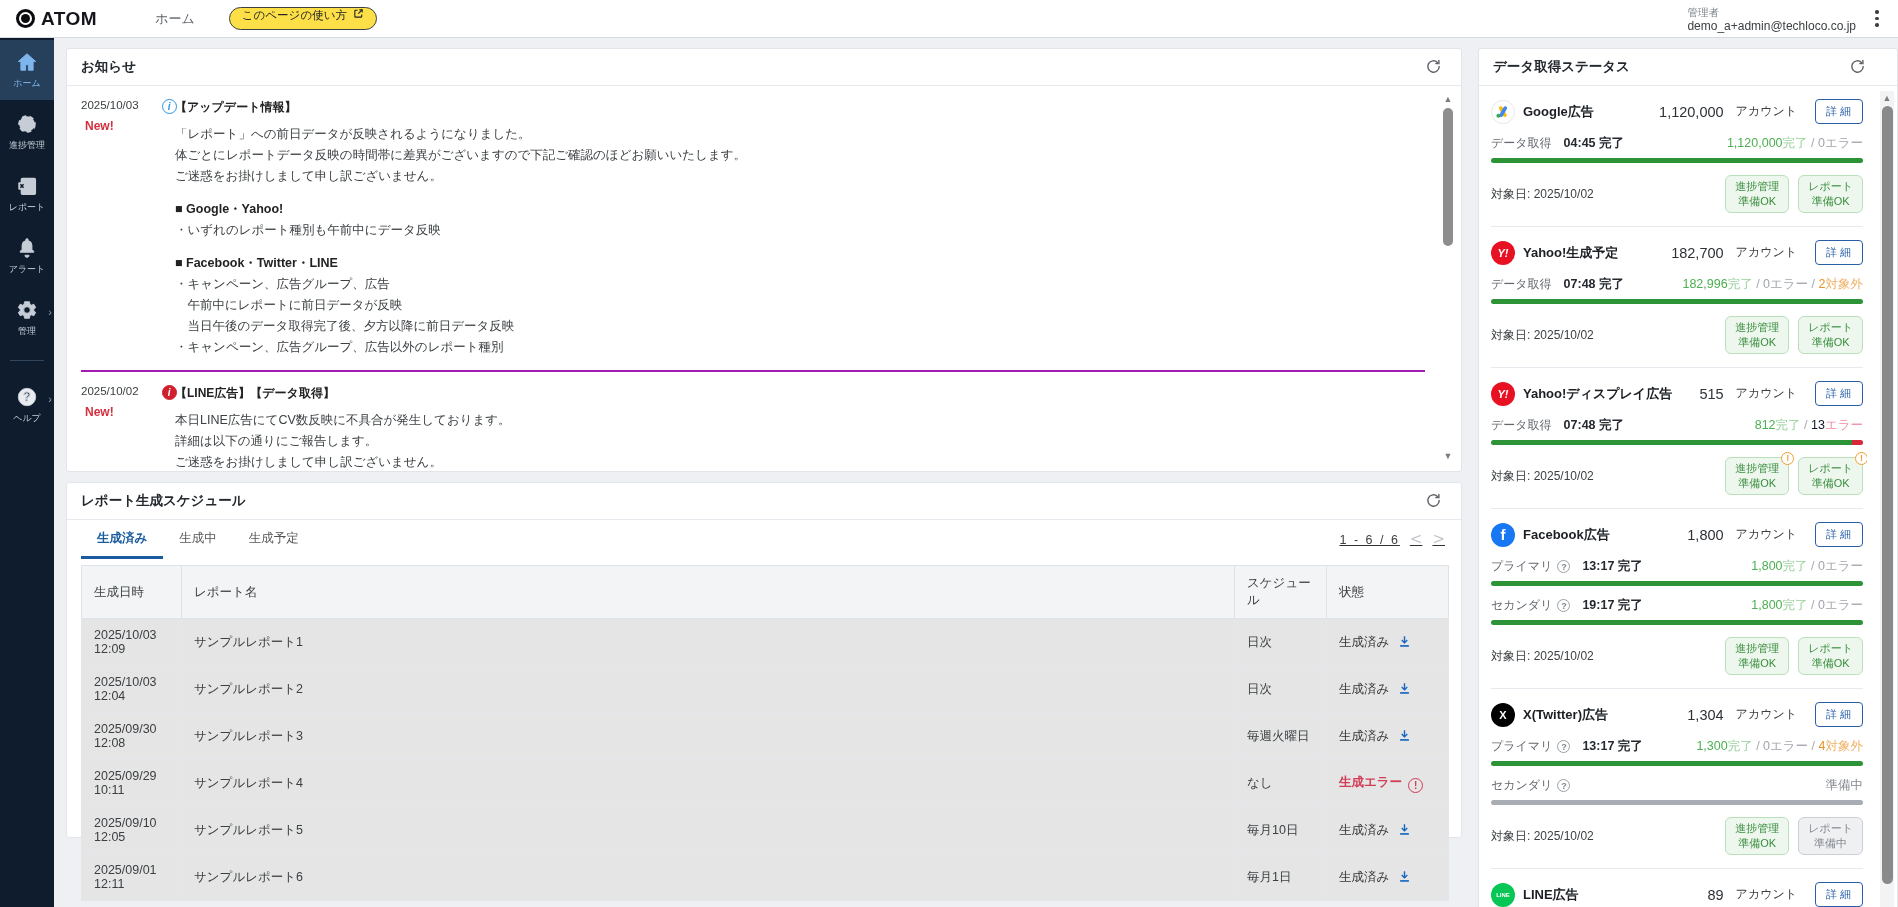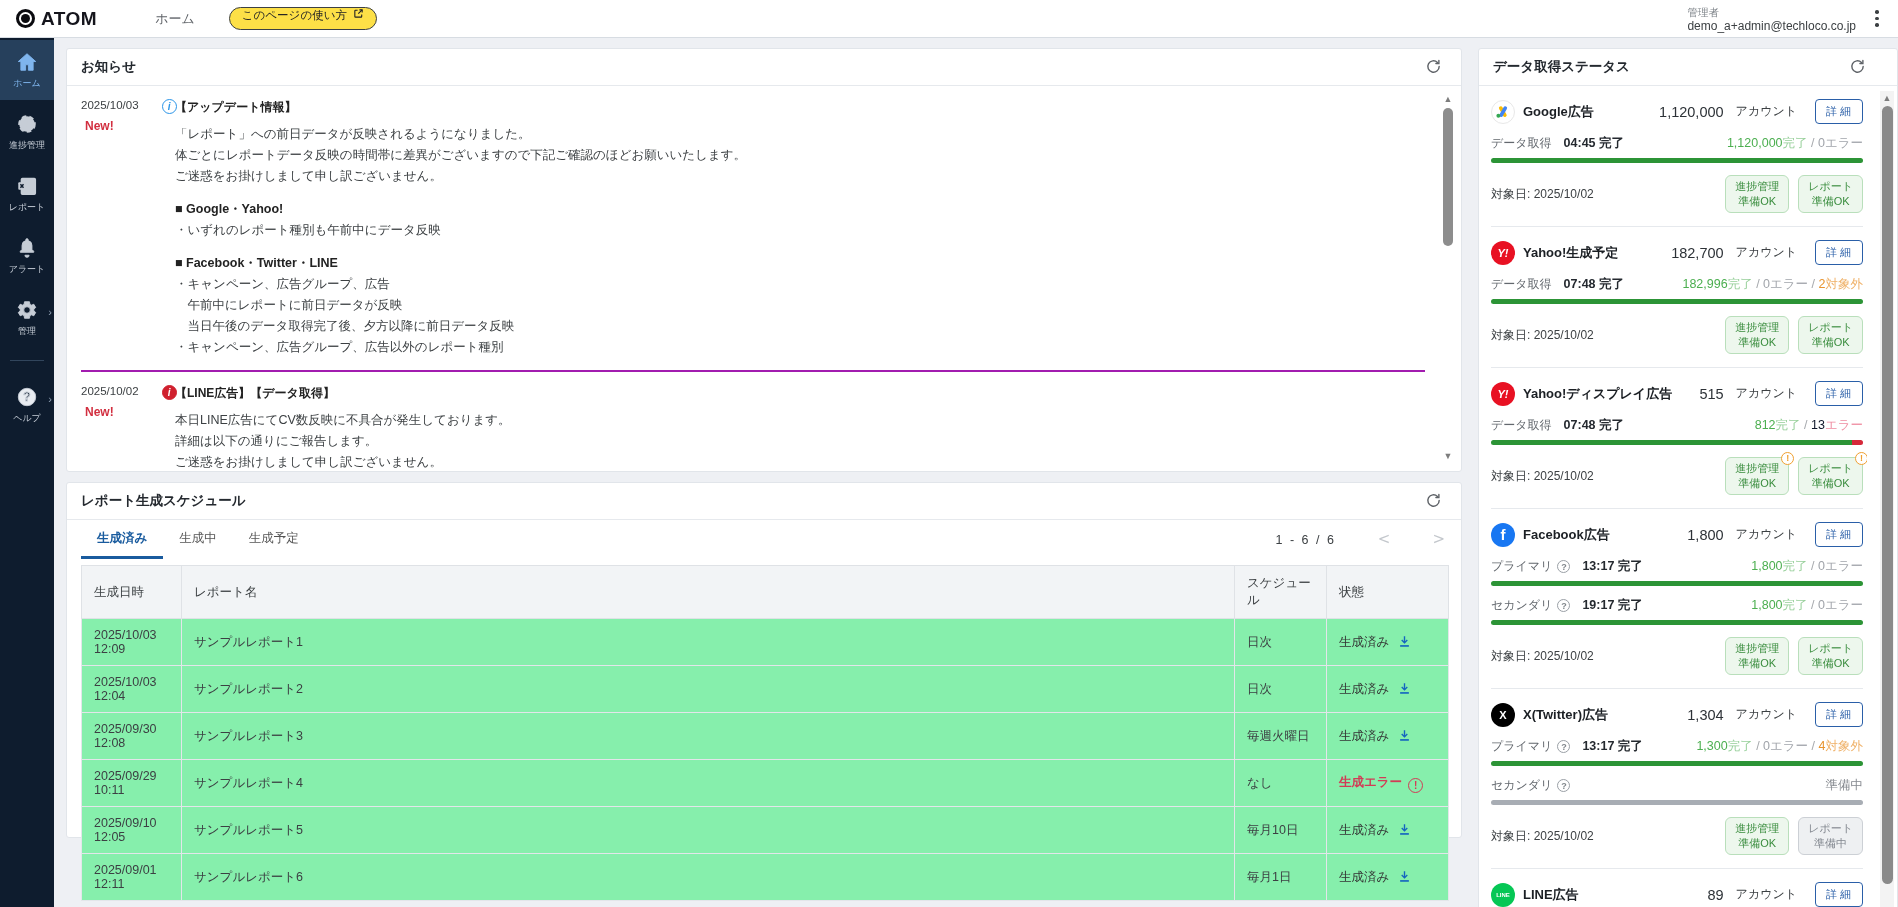--- a/index.html
+++ b/index.html
@@ -77,27 +77,27 @@
   .ann-scroll .thumb { top:14px; height:138px; }
   .status-scroll { right:3px; top:42px; bottom:6px; width:14px; background:#f3f3f3; }
   .status-scroll .arr { width:14px; }
   .status-scroll .thumb { left:1.5px; width:11px; top:15px; height:778px; background:#8a8a8a; }
 
   
   .tabs-row { height:39px; display:flex; align-items:stretch; padding:0 14px; position:relative; }
   .tab { border:none; background:none; font-size:12.5px; color:#555; padding:0 16px; cursor:pointer;
          border-bottom:3px solid transparent; font-family:inherit; }
   .tab.active { color:#195b9e; font-weight:bold; border-bottom-color:#195b9e; }
-  .pager { position:absolute; right:16px; top:0; height:39px; display:flex; align-items:center; gap:42px; }
+  .pager { position:absolute; right:16px; top:0; height:39px; display:flex; align-items:center; gap:10px;text-decoration:underline; }
   .pager-text { font-size:12.5px; color:#3c4043; letter-spacing:2px; }
   .pager-arrow { font-size:15px; color:#c3c7cc; cursor:default; line-height:1; font-family:"DejaVu Sans",sans-serif; }
   .sched-table { border-collapse:collapse; margin:6px 14px 0; width:1368px; font-size:12.5px; }
   .sched-table th { background:#f2f4f6; font-weight:normal; text-align:left; color:#3c4043;
                     border:1px solid #dfe2e6; padding:9px 12px; }
-  .sched-table td { border:1px solid #e3e6ea; padding:9px 12px; color:#3c4043; background:#86efac; }
+  .sched-table td { border:1px solid #e3e6ea; padding:9px 12px; color:#3c4043; background:#e5e5e5; }
   .col-dt { width:100px; } .col-sch { width:92px; } .col-st { width:122px; }
   .st-done { color:#333; } .st-err { color:#d23b56; font-weight:bold; }
   .dl-ico { display:inline-block; width:15px; height:15px; vertical-align:-3px; margin-left:8px; cursor:pointer; }
   .dl-ico svg { width:15px; height:15px; fill:#1464c0; }
   .err-ico { display:inline-block; width:15px; height:15px; margin-left:6px; border:1.5px solid #d23b56;
              border-radius:50%; color:#d23b56; font-size:10px; font-weight:bold; text-align:center;
              line-height:13px; vertical-align:-3px; }
 
   
   .cards-wrap { position:absolute; top:37px; left:0; right:30px; bottom:0; padding:0 4px 0 12px; overflow:hidden; }

